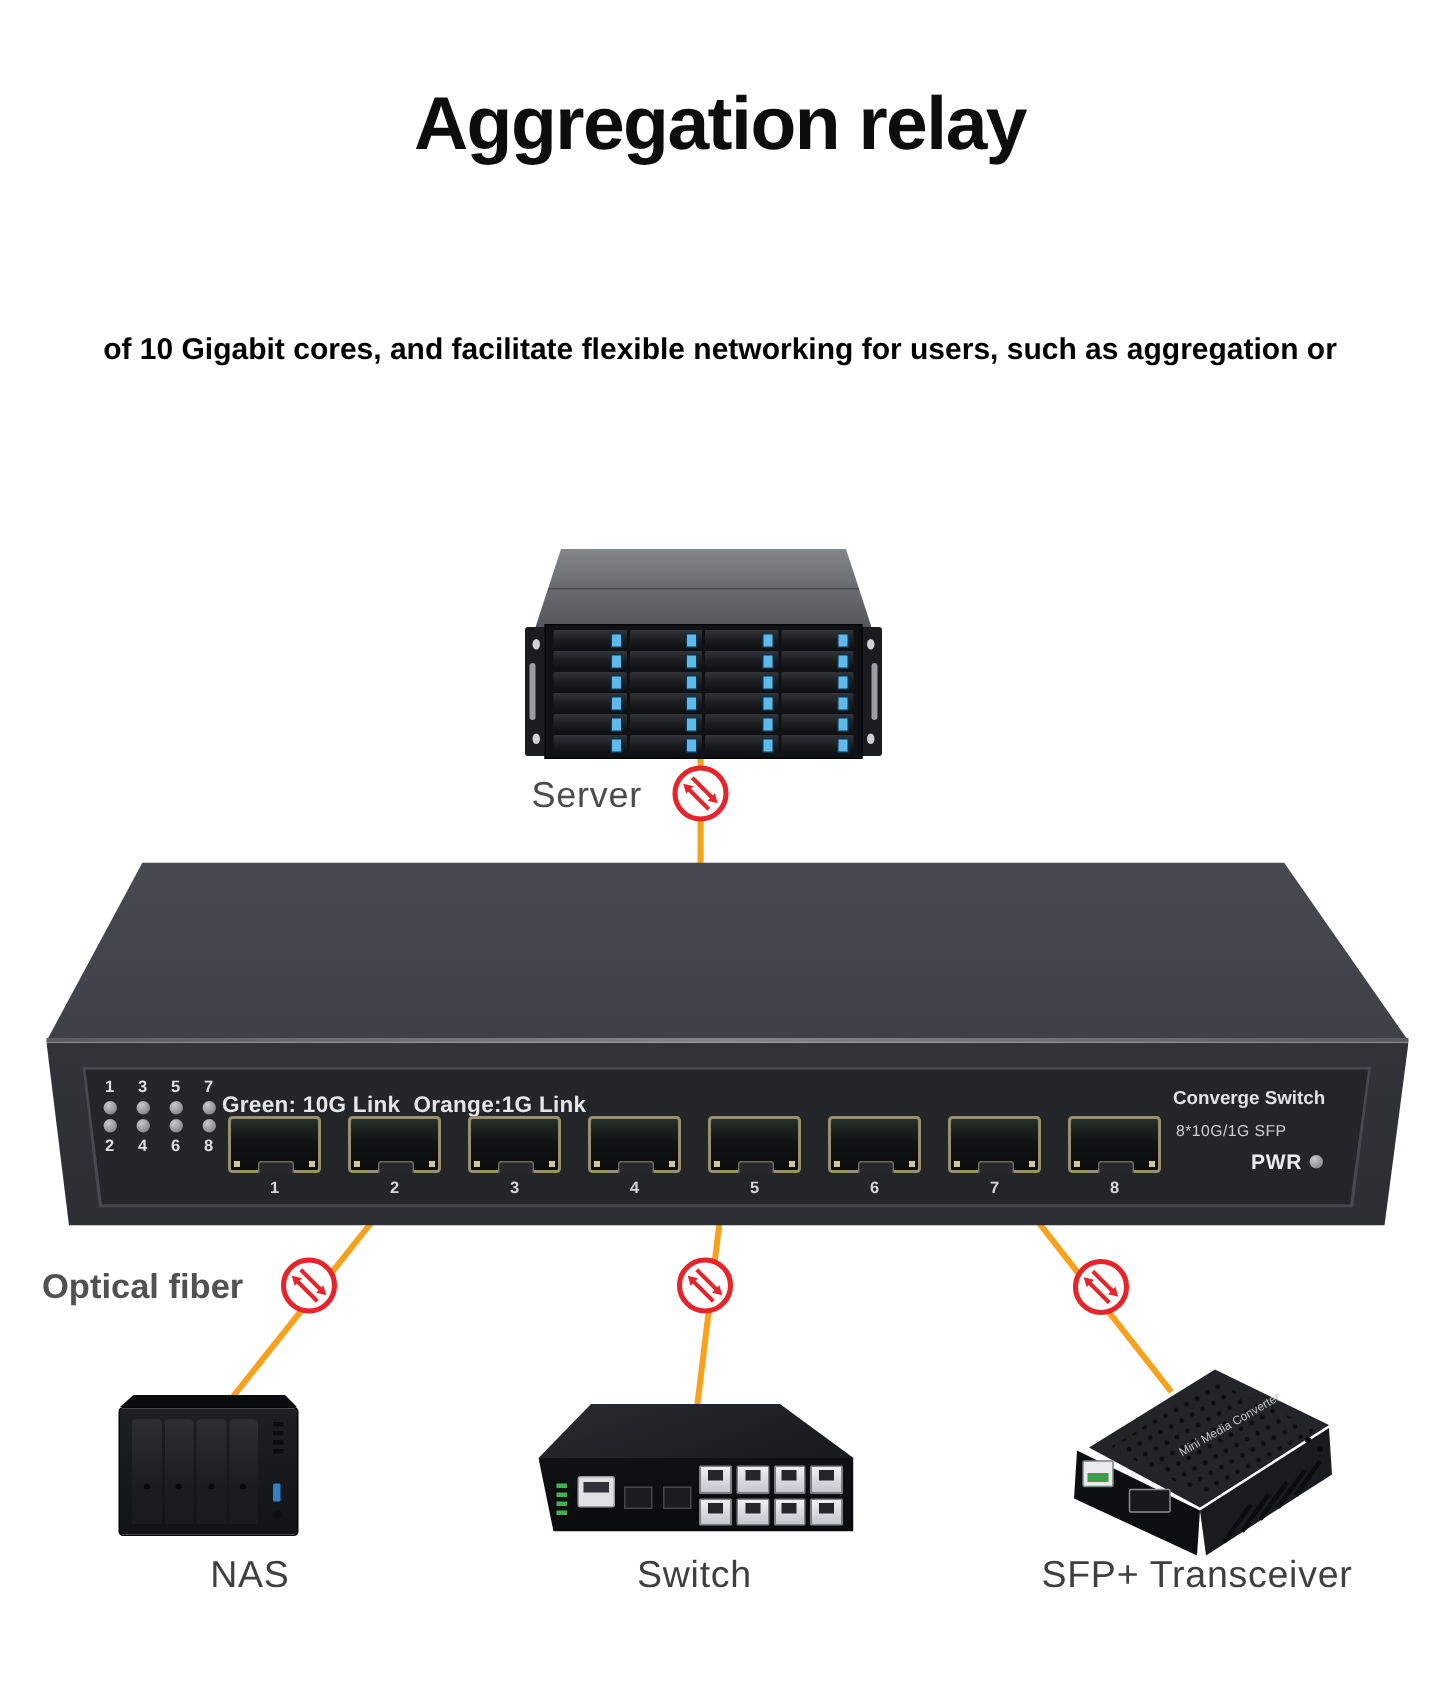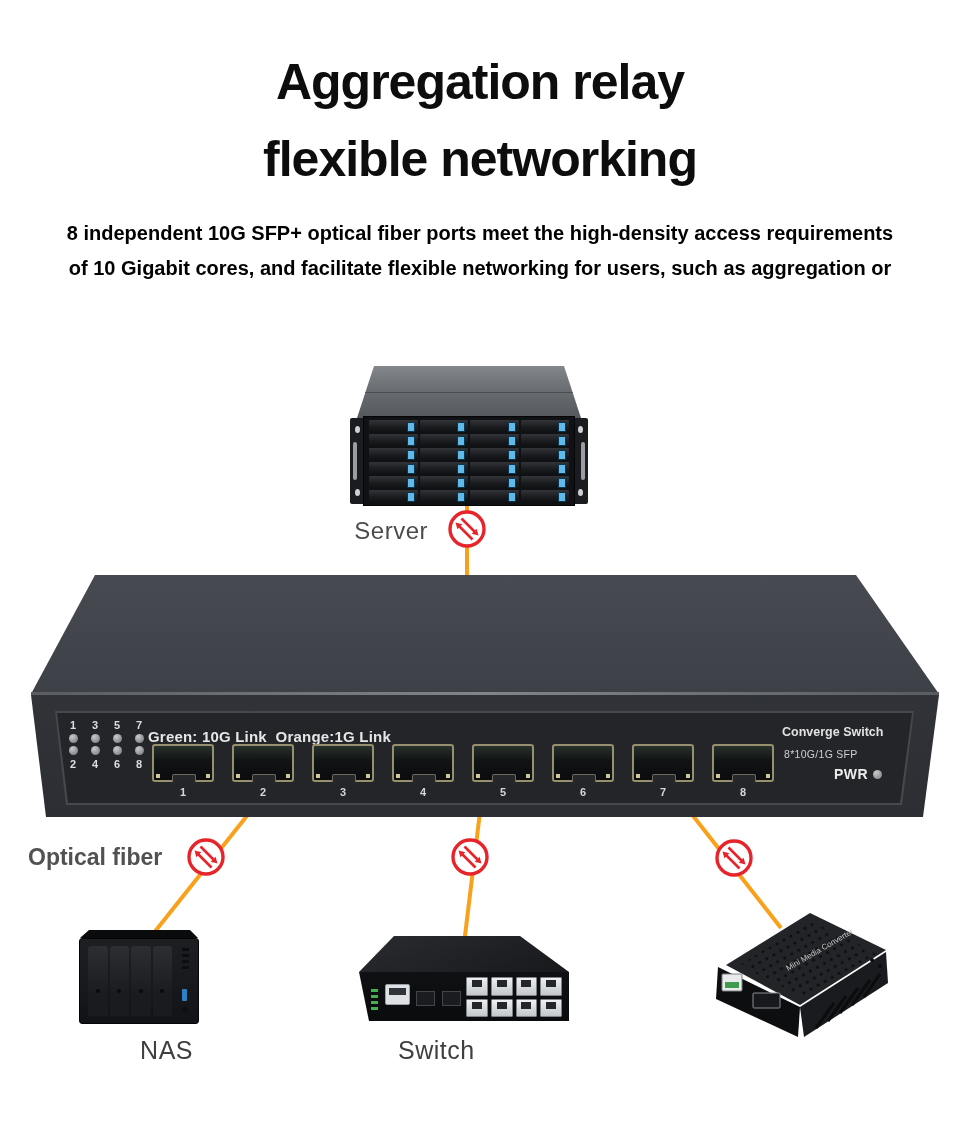--- a/index.html
+++ b/index.html
@@ -104,39 +104,37 @@
   .bs-led{width:7px;height:3px;background:#43b152;margin-bottom:3px;}
   .bs-console{position:absolute;left:29px;top:50px;width:23px;height:19px;background:#dfe2e5;
         border:1px solid #9aa0a5;border-radius:2px;}
   .bs-console::before{content:"";position:absolute;left:3px;right:3px;top:3px;height:7px;background:#30343a;}
   .bs-sfp{position:absolute;top:57px;width:17px;height:13px;background:#1b1c1f;border:1px solid #43454a;}
   .bs-sfp.s1{left:60px;} .bs-sfp.s2{left:86px;}
   .bs-rj-grid{position:absolute;left:110px;top:43px;width:96px;height:40px;display:grid;
         grid-template-columns:repeat(4,1fr);grid-template-rows:repeat(2,1fr);gap:3px;}
   .rj{position:relative;background:linear-gradient(180deg,#eef0f2,#c3c7cb);border:1px solid #7e8286;border-radius:1px;}
   .rj::before{content:"";position:absolute;left:50%;top:2px;width:10px;height:7px;margin-left:-5px;background:#24262a;}
-  .lbl-bswitch{position:absolute;left:398px;top:1036px;width:130px;text-align:left;z-index:3;
+  .lbl-bswitch{position:absolute;left:398px;top:1036px;width:130px;text-align:center;z-index:3;
         font-size:25px;color:#3f3f3f;letter-spacing:0.5px;}
 
   
   .tsv{position:absolute;left:696px;top:903px;width:200px;height:135px;z-index:2;}
   .lbl-tsv{position:absolute;left:683px;top:1036px;width:230px;text-align:center;z-index:3;
         font-size:25px;color:#3f3f3f;letter-spacing:0.5px;}
 </style>
 </head>
 <body>
 
 <div class="canvas">
 
   <div class="title">
     <div>Aggregation relay</div>
-    <div>flexible networking</div>
   </div>
   <div class="desc">
-    <div>8 independent 10G SFP+ optical fiber ports meet the high-density access requirements</div>
     <div>of 10 Gigabit cores, and facilitate flexible networking for users, such as aggregation or</div>
   </div>
 
   <svg class="overlay" width="960" height="1133" viewBox="0 0 960 1133">
     <defs>
       <g id="txicon">
         <circle r="17" fill="#ffffff" stroke="#E6242A" stroke-width="3.4"></circle>
         <line x1="-5.5" y1="-10.5" x2="7.5" y2="2.5" stroke="#E6242A" stroke-width="2.6"></line>
         <polygon points="11.5,6.5 9.6,-0.2 4.7,4.8" fill="#E6242A"></polygon>
         <line x1="5.5" y1="10.5" x2="-7.5" y2="-2.5" stroke="#E6242A" stroke-width="2.6"></line>
@@ -324,14 +322,15 @@
       <polygon points="30,62 114,10 190,47 104,102" fill="#232428"></polygon>
       <polygon points="44,62 114,18 182,50 106,94" fill="url(#vents)"></polygon>
       <text transform="translate(92,68) rotate(-30)" font-size="8" fill="#c3c3c3" font-family="Liberation Sans, sans-serif">Mini Media Converter</text>
       <rect x="26" y="71" width="20" height="17" rx="1" fill="#e8eaec" stroke="#7b8084"></rect>
       <rect x="29" y="79" width="14" height="6" fill="#3f9c4e"></rect>
       <rect x="57" y="90" width="27" height="15" rx="1" fill="#18191c" stroke="#8a8d91"></rect>
       <circle cx="176" cy="57" r="2" fill="#0b0c0e"></circle>
       <circle cx="184" cy="63" r="2" fill="#0b0c0e"></circle>
     </svg>
   </div>
+  <div class="lbl-tsv">SFP+ Transceiver</div>
 
 </div>
 
 </body></html>

